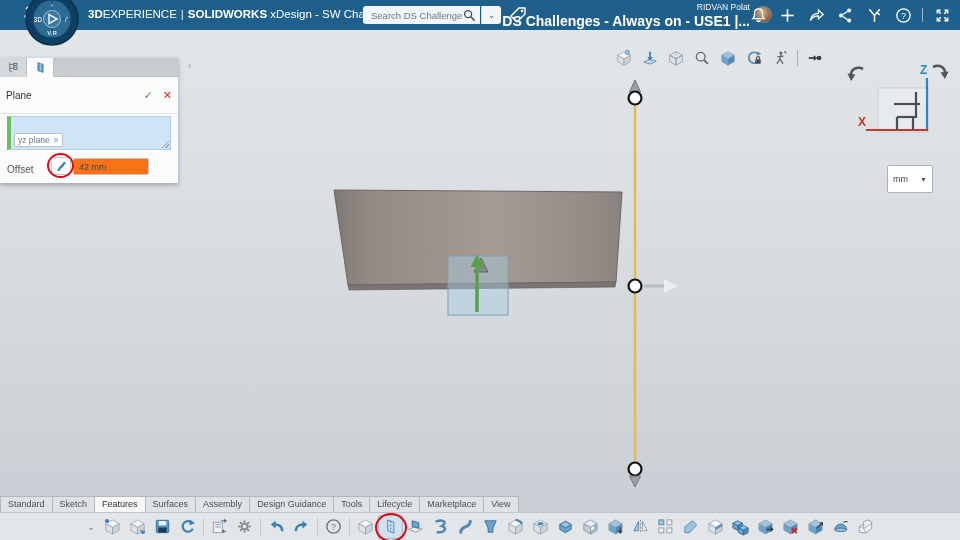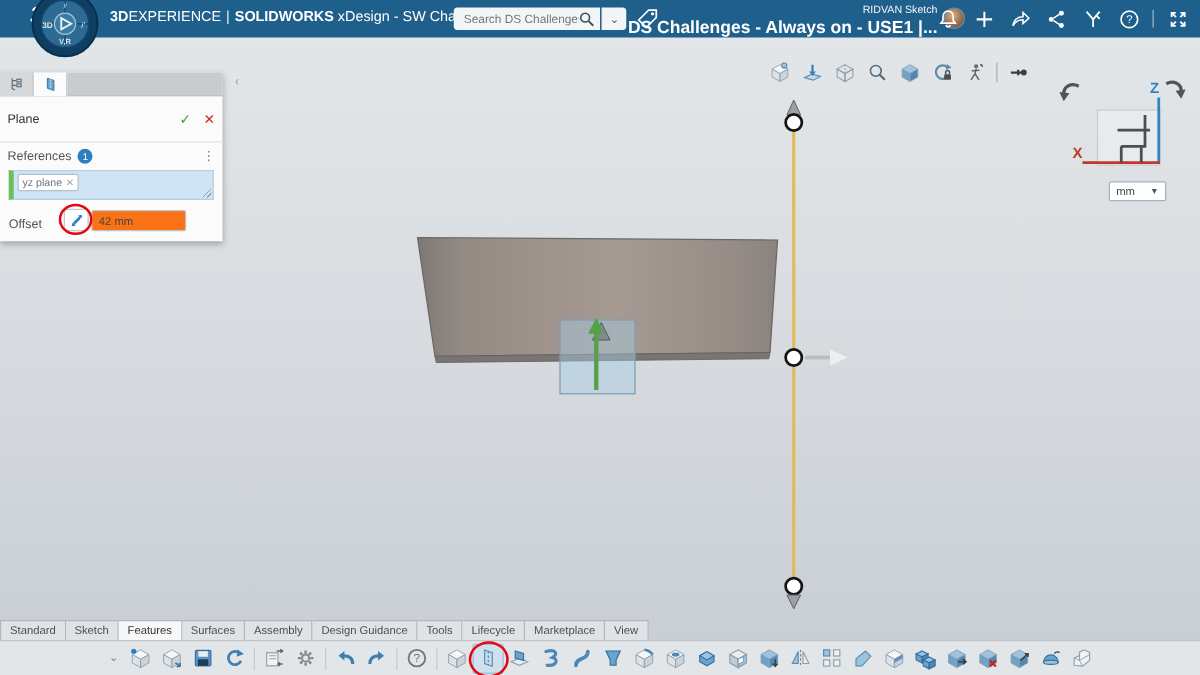--- a/index.html
+++ b/index.html
@@ -34,42 +34,42 @@
   .panel-tab { width:27px; height:19px; display:flex; align-items:center; justify-content:center; background:#d6d9db; border-right:1px solid #bfc2c5; cursor:pointer; }
   .panel-tab.active { background:#fbfbfb; }
   .panel-title { display:flex; align-items:center; height:17px; padding:18px 6px; border-bottom:1px solid #e2e4e6; }
   .panel-title .t { flex:1; color:#333; }
   .panel-title .ok { color:#3f9c35; font-weight:bold; font-size:11px; margin-right:10px; cursor:pointer; }
   .panel-title .cancel { color:#d02b20; font-weight:bold; font-size:11px; cursor:pointer; }
   .refs-row { display:flex; align-items:center; height:18px; padding:0 6px; margin-top:2px; }
   .refs-row .lbl { color:#555; }
   .badge { width:12px; height:12px; border-radius:50%; background:#2e7fc1; color:#fff; font-size:8px; display:flex; align-items:center; justify-content:center; margin-left:5px; }
   .dots { margin-left:auto; color:#777; font-size:10px; letter-spacing:0; cursor:pointer; }
-  .selbox { position:relative; margin:2px 7px 4px 7px; height:24px; background:#cfe4f4; border:1px solid #b4cfe3; border-left:4px solid #6abf5e; padding:2px 3px; }
+  .selbox { position:relative; margin:2px 7px 4px 7px; height:24px; background:#cfe4f4; border:1px solid #b4cfe3; border-left:4px solid #6abf5e; padding:16px 3px; }
   .chip { display:inline-flex; align-items:center; background:#fff; border:1px solid #b7bfc6; border-radius:2px; height:14px; padding:0 3px; font-size:8.5px; color:#6a7680; gap:3px; }
   .chip .x { color:#9aa4ac; font-size:8px; cursor:pointer; }
   .resize-h { position:absolute; right:1px; bottom:1px; width:7px; height:7px; background:
       linear-gradient(135deg, transparent 45%, #8aa 45%, #8aa 55%, transparent 55%, transparent 70%, #8aa 70%, #8aa 80%, transparent 80%); cursor:nwse-resize;}
   .offset-row { display:flex; align-items:flex-end; padding:3px 7px 8px 7px; gap:2px; }
   .offset-row .lbl { width:42px; color:#555; }
   .flipwrap { position:relative; }
   .flipbtn { width:20px; height:18px; background:#fff; border:1px solid #c5c9cc; border-radius:3px; display:flex; align-items:center; justify-content:center; cursor:pointer; }
   .annot-ellipse { position:absolute; border:2.5px solid #e30613; border-radius:50%; pointer-events:none; z-index:50; }
   .flip-annot { left:-4px; top:-4px; width:27px; height:25px; }
   .offset-input { width:76px; height:17px; border:1px solid #bfc4c8; border-radius:2px; font-size:9px; color:#444; padding:0 5px; outline:none; font-family:inherit; background:#f97316; }
   .panel-collapse { position:absolute; left:188px; top:60px; color:#9aa2a8; font-size:10px; z-index:5; cursor:pointer; }
 
   
   .scene { position:absolute; left:0; top:0; width:960px; height:540px; z-index:5; }
   .view-toolbar { position:absolute; left:612px; top:47px; display:flex; align-items:center; gap:2px; z-index:10; }
   .view-toolbar .vbtn { width:24px; height:21px; display:flex; align-items:center; justify-content:center; cursor:pointer; border-radius:2px; }
   .view-toolbar .vsep { width:1px; height:16px; background:#a9aeb3; margin:0 3px; }
   .rot-arrows { position:absolute; z-index:10; cursor:pointer; }
   .triad { position:absolute; left:855px; top:60px; width:90px; height:80px; z-index:8; }
-  .units-dd { position:absolute; left:887px; top:145px; width:46px; height:16px; background:#fff; border:1px solid #aab2b8; border-radius:2px; display:flex; align-items:center; font-size:9px; color:#444; padding:0 5px; z-index:10; cursor:pointer; }
+  .units-dd { position:absolute; left:887px; top:165px; width:46px; height:28px; background:#fff; border:1px solid #aab2b8; border-radius:2px; display:flex; align-items:center; font-size:9px; color:#444; padding:0 5px; z-index:10; cursor:pointer; }
   .units-dd .caret { margin-left:auto; font-size:7px; color:#555; }
 
   
   .ribbon-tabs { position:absolute; left:0; bottom:28px; width:960px; display:flex; z-index:15; }
   .rtab { font-size:9px; color:#4a4f54; background:#e0e3e6; border:1px solid #b3b8bc; border-bottom:none; padding:2px 7px 3px 7px; cursor:pointer; white-space:nowrap; }
   .rtab + .rtab { border-left:none; }
   .rtab.active { background:#f6f7f8; color:#333; }
   .bottom-strip { position:absolute; left:0; bottom:0; width:960px; height:28px; background:#e3e6e9; border-top:1px solid #c2c6ca; display:flex; align-items:center; padding-left:84px; z-index:14; }
   .tbtn { position:relative; width:25px; height:24px; display:flex; align-items:center; justify-content:center; cursor:pointer; border-radius:2px; border:1px solid transparent; }
   .tbtn.selected { background:#cfe0ef; border:1px solid #9bbdd9; }
@@ -95,21 +95,21 @@
         </svg>
     </div>
     <div class="search-dd">⌄</div>
     <div class="tagbtn">
       <svg width="20" height="20" viewBox="0 0 20 20">
           <path d="M3,11 L11,3 L17,3 L17,9 L9,17 Z" fill="none" stroke="#fff" stroke-width="1.4"></path>
           <circle cx="14" cy="6" r="1.3" fill="#fff"></circle>
         </svg>
     </div>
     <div class="tb-user">
-      <div class="uname">RIDVAN Sketch</div>
+      <div class="uname">RIDVAN Polat</div>
       <div class="uctx">DS Challenges - Always on - USE1 |...</div>
     </div>
     <div class="avatar"></div>
     <div class="tb-icons" id="tb-icons">
         <div class="ibtn">
           <svg width="19" height="19" viewBox="0 0 20 20" font-family="Liberation Sans, DejaVu Sans, sans-serif">
             <path d="M10,3 C7.2,3 5.7,5.3 5.7,7.8 L5.7,11 L4,13.2 L16,13.2 L14.3,11 L14.3,7.8 C14.3,5.3 12.8,3 10,3 Z" fill="none" stroke="#fff" stroke-width="1.4"></path>
             <path d="M8.4,14.8 a1.6,1.6 0 0 0 3.2,0" stroke="#fff" stroke-width="1.4" fill="none"></path>
           </svg>
         </div>
@@ -321,25 +321,20 @@
           <svg width="15" height="15" viewBox="0 0 20 20" font-family="Liberation Sans, DejaVu Sans, sans-serif">
             <path d="M6.5,3.5 L13.5,5.8 L13.5,16.5 L6.5,14.2 Z" fill="#6ba3cc" stroke="#35719f"></path>
             <line x1="10" y1="4.6" x2="10" y2="15.4" stroke="#e8f0f6" stroke-width="1" stroke-dasharray="2,1.5"></line>
           </svg>
         </div>
       </div>
     <div class="panel-title">
       <span class="t">Plane</span>
       <span class="ok">✓</span>
       <span class="cancel">✕</span>
-    </div>
-    <div class="refs-row">
-      <span class="lbl">References</span>
-      <span class="badge">1</span>
-      <span class="dots">⋮</span>
     </div>
     <div class="selbox">
       <span class="chip">
         <span>yz plane</span>
         <span class="x">✕</span>
       </span>
       <span class="resize-h"></span>
     </div>
     <div class="offset-row">
       <span class="lbl">Offset</span>

